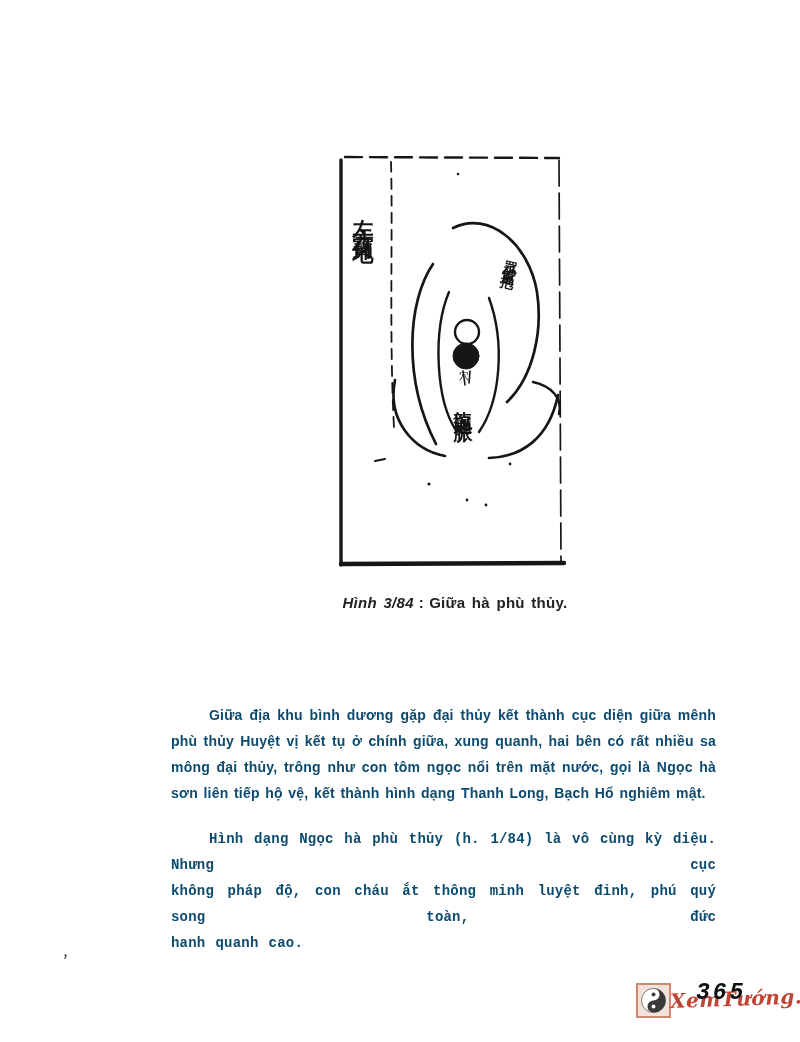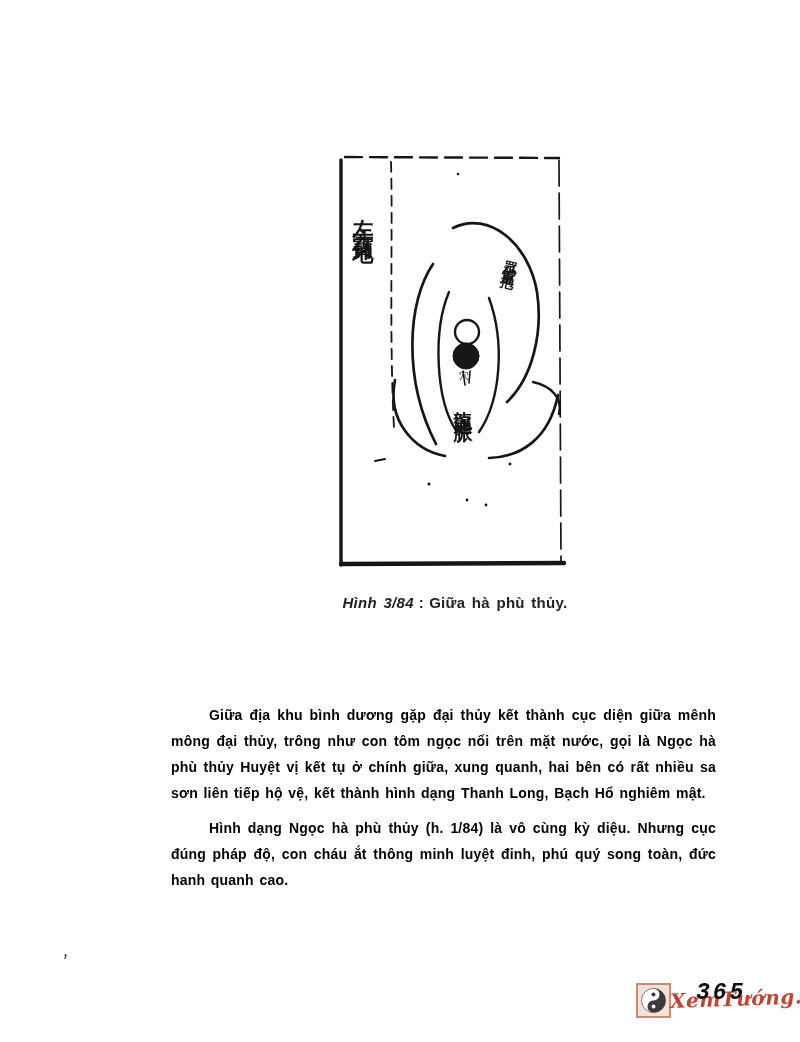--- a/index.html
+++ b/index.html
@@ -46,27 +46,27 @@
     font-size: 15px; font-weight: 600; color: #222;
     letter-spacing: 0.3px; word-spacing: 2px;
   }
   .caption .ref { font-style: italic; }
   .caption .sep { margin: 0 5px; }
 
   
   .body-text {
     position: absolute;
     left: 171px; top: 702px; width: 545px;
-    font-size: 14px; font-weight: 600; color: #000000;
+    font-size: 14px; font-weight: 600; color: #0c4a6e;
     letter-spacing: 0.2px; word-spacing: 1.5px;
   }
   .line { line-height: 26px; text-align: justify; text-align-last: justify; white-space: normal; }
   .line.last { text-align-last: left; }
   .line.indent { text-indent: 38px; }
-  .para2 { margin-top: 9px; }
+  .para2 { margin-top: 20px; font-family: Liberation Mono, monospace; }
 
   
   .margin-mark {
     position: absolute; left: 62px; top: 950px;
     font-size: 20px; color: #333; transform: rotate(12deg);
   }
   .watermark-logo {
     position: absolute; left: 636px; top: 983px;
     width: 35px; height: 35px;
     background: #f3e2d9;
@@ -136,27 +136,27 @@
     <div class="vlabel bottom-label">龍過脈</div>
   </div>
 
   <div class="caption">
     <span class="ref">Hình 3/84</span><span class="sep">:</span><span>Giữa hà phù thủy.</span>
   </div>
 
   <div class="body-text">
     <div>
       <div class="line indent">Giữa địa khu bình dương gặp đại thủy kết thành cục diện giữa mênh</div>
+      <div class="line">phù thủy Huyệt vị kết tụ ở chính giữa, xung quanh, hai bên có rất nhiều sa</div>
       <div class="line">mông đại thủy, trông như con tôm ngọc nổi trên mặt nước, gọi là Ngọc hà</div>
-      <div class="line">phù thủy Huyệt vị kết tụ ở chính giữa, xung quanh, hai bên có rất nhiều sa</div>
       <div class="line last">sơn liên tiếp hộ vệ, kết thành hình dạng Thanh Long, Bạch Hổ nghiêm mật.</div>
     </div>
     <div class="para2">
       <div class="line indent">Hình dạng Ngọc hà phù thủy (h. 1/84) là vô cùng kỳ diệu. Nhưng cục</div>
-      <div class="line">đúng pháp độ, con cháu ắt thông minh luyệt đỉnh, phú quý song toàn, đức</div>
+      <div class="line">không pháp độ, con cháu ắt thông minh luyệt đỉnh, phú quý song toàn, đức</div>
       <div class="line last">hanh quanh cao.</div>
     </div>
   </div>
 
   <div class="margin-mark">’</div>
 
   <div class="watermark-logo">
     <svg viewBox="0 0 36 36">
       <circle cx="18" cy="18" r="14" fill="#ffffff" stroke="#666" stroke-width="1"></circle>
       <path d="M18,4 a14,14 0 0,1 0,28 a7,7 0 0,1 0,-14 a7,7 0 0,0 0,-14 z" fill="#3a3a3a"></path>

